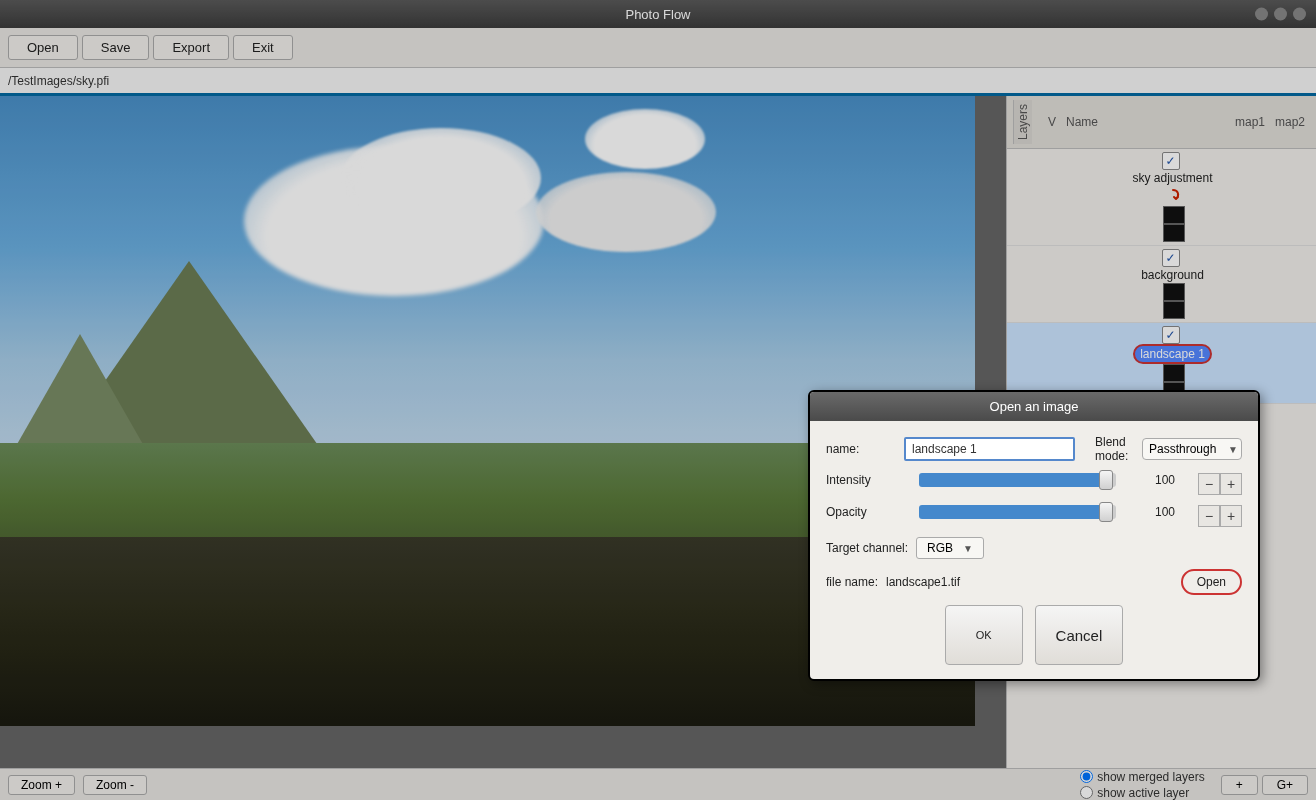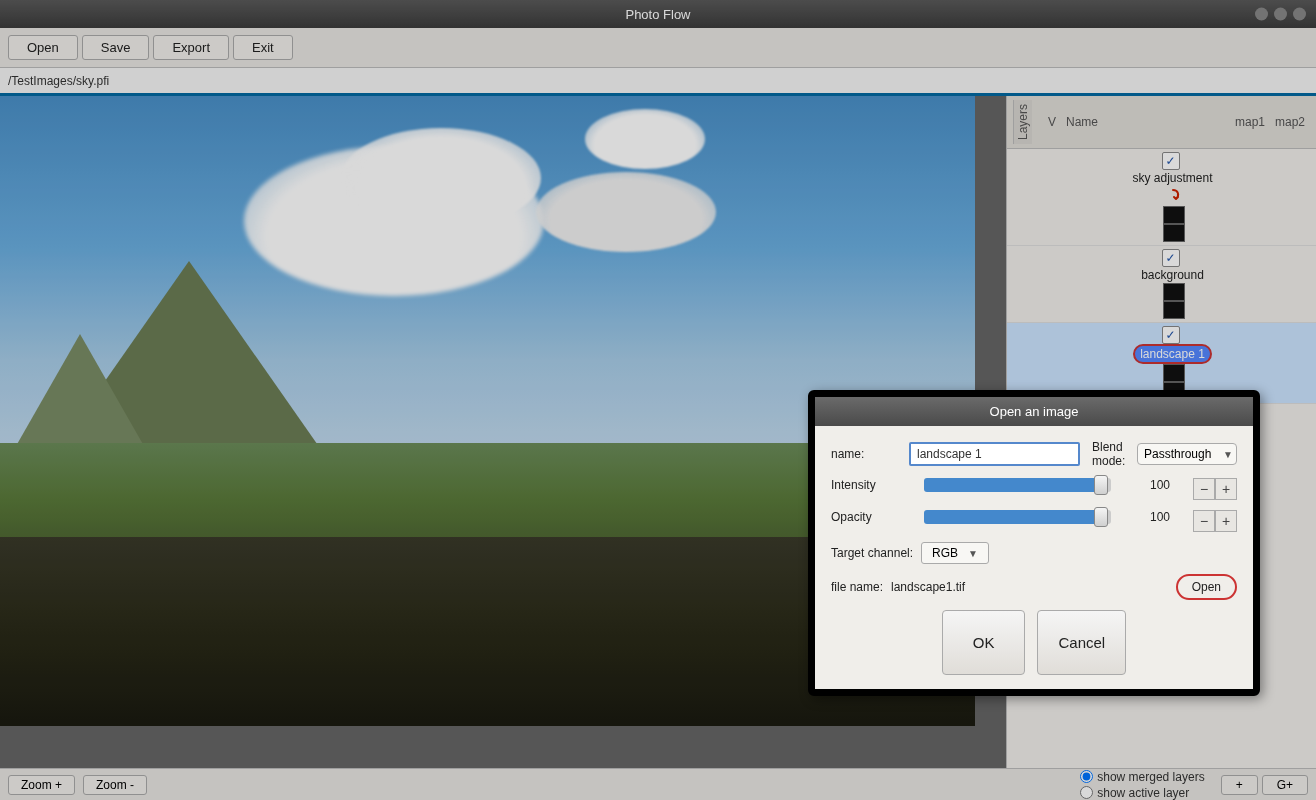--- a/index.html
+++ b/index.html
@@ -339,21 +339,21 @@
       pointer-events: none;
     }
 
     
     #dialog {
       position: absolute;
       top: 390px;
       left: 808px;
       width: 452px;
       background: #f0eeea;
-      border: 7px solid #000000;
+      border: 2px solid #000000;
       border-radius: 6px;
       box-shadow: 3px 3px 12px rgba(0,0,0,0.4);
       z-index: 200;
       overflow: hidden;
     }
     #dialog-titlebar {
       background: linear-gradient(to bottom, #6a6a6a, #4a4a4a);
       padding: 7px 12px;
       color: #fff;
       font-size: 13px;
@@ -380,21 +380,21 @@
       border: 2px solid #5588cc;
       border-radius: 2px;
       font-size: 12px;
       background: #fff;
       color: #333;
       outline: none;
     }
     .dialog-blend-label {
       font-size: 12px;
       color: #222;
-      margin-left: 4px;
+      margin-left: 12px;
     }
     .dialog-select-wrapper {
       position: relative;
       display: inline-flex;
       align-items: center;
     }
     .dialog-select {
       padding: 3px 20px 3px 6px;
       border: 1px solid #aaa;
       border-radius: 4px;
@@ -511,21 +511,21 @@
       display: flex;
       justify-content: center;
       gap: 12px;
       margin-top: 6px;
     }
     .dialog-ok-btn {
       padding: 23px 30px;
       background: linear-gradient(to bottom, #f5f5f5, #e0ddd8);
       border: 1px solid #aaa;
       border-radius: 4px;
-      font-size: 15px;
+      font-size: 11px;
       cursor: pointer;
       color: #222;
     }
     .dialog-cancel-btn {
       padding: 5px 20px;
       background: linear-gradient(to bottom, #f5f5f5, #e0ddd8);
       border: 1px solid #aaa;
       border-radius: 4px;
       font-size: 15px;
       cursor: pointer;

